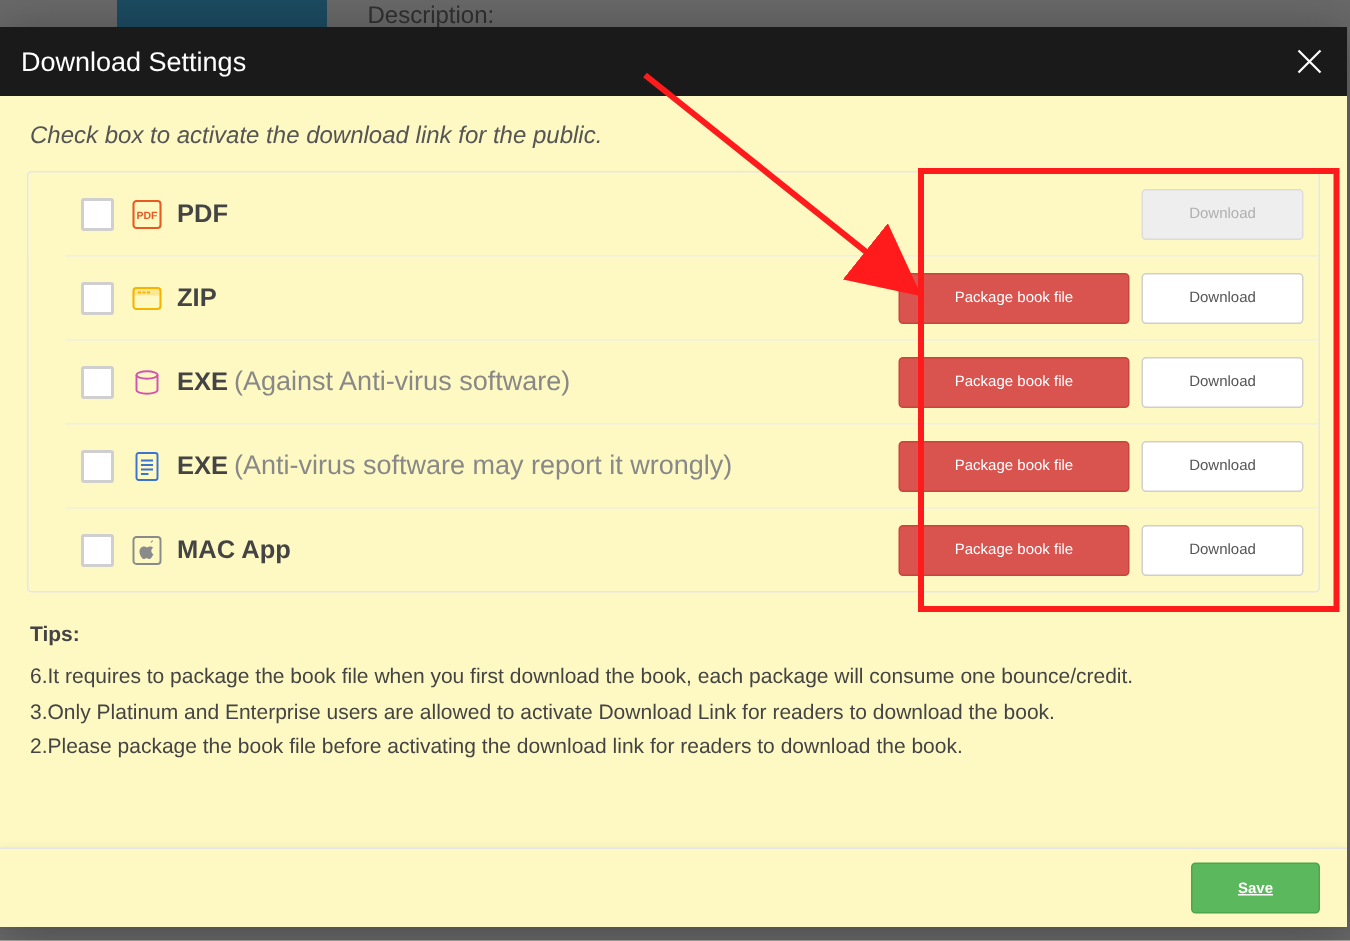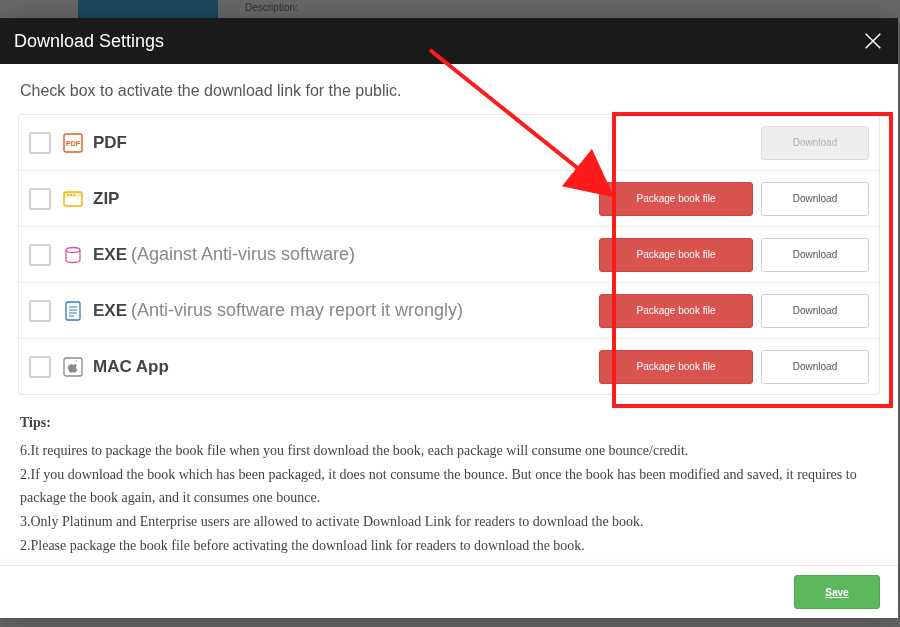--- a/index.html
+++ b/index.html
@@ -18,35 +18,35 @@
     background: #e8e8e8;
   }
   .bg-tab {
     position: absolute;
     top: 0; left: 78px; width: 140px; height: 18px;
     background: #3ea6d8;
   }
   .bg-label {
     position: absolute;
     top: 2px; left: 245px;
-    font-size: 10px;
+    font-size: 16px;
     color: #6a6a6a;
   }
   .dimmer {
     position: absolute;
     inset: 0;
     background: rgba(0,0,0,0.55);
   }
   .modal {
     position: absolute;
     left: 0;
     top: 18px;
     width: 898px;
     height: 600px;
-    background: #ffffff;
+    background: #fef9c3;
     box-shadow: 0 4px 30px rgba(0,0,0,0.3);
     display: flex;
     flex-direction: column;
   }
   .titlebar {
     height: 46px;
     background: #1a1a1a;
     color: #fff;
     font-size: 18px;
     display: flex;
@@ -62,24 +62,26 @@
   .content {
     flex: 1;
     padding: 14px 18px 0 18px;
     overflow: hidden;
     position: relative;
   }
   .intro {
     font-size: 16px;
     color: #555;
     margin: 4px 0 14px 2px;
+    font-style: italic;
   }
   .rows {
     border: 1px solid #e6e6e6;
     border-radius: 3px;
+    padding-left: 25px;
   }
   .row {
     display: flex;
     align-items: center;
     height: 55px;
     border-bottom: 1px solid #eee;
     padding: 0 10px;
   }
   .row:last-child { border-bottom: none; }
   .checkbox {
@@ -141,21 +143,20 @@
     color: #b0b0b0;
     cursor: default;
     min-width: 82px;
   }
   .tips {
     margin-top: 16px;
     font-size: 14px;
     color: #444;
     line-height: 1.7;
     padding-left: 2px;
-    font-family: Liberation Serif, serif;
   }
   .tips .tips-head { font-weight: 700; margin-bottom: 4px; }
   .footer {
     height: 52px;
     border-top: 1px solid #e4e4e4;
     box-shadow: 0 -2px 6px rgba(0,0,0,0.04);
     display: flex;
     align-items: center;
     justify-content: flex-end;
     padding: 0 18px;
@@ -281,21 +282,20 @@
         <span class="spacer"></span>
         <span class="btn btn-red">Package book file</span>
         <span class="btn btn-out">Download</span>
       </div>
 
     </div>
 
     <div class="tips">
       <div class="tips-head">Tips:</div>
       <div>6.It requires to package the book file when you first download the book, each package will consume one bounce/credit.</div>
-      <div>2.If you download the book which has been packaged, it does not consume the bounce. But once the book has been modified and saved, it requires to package the book again, and it consumes one bounce.</div>
       <div>3.Only Platinum and Enterprise users are allowed to activate Download Link for readers to download the book.</div>
       <div>2.Please package the book file before activating the download link for readers to download the book.</div>
     </div>
   </div>
 
   <div class="footer">
     <span class="btn btn-save">Save</span>
   </div>
 </div>
 

